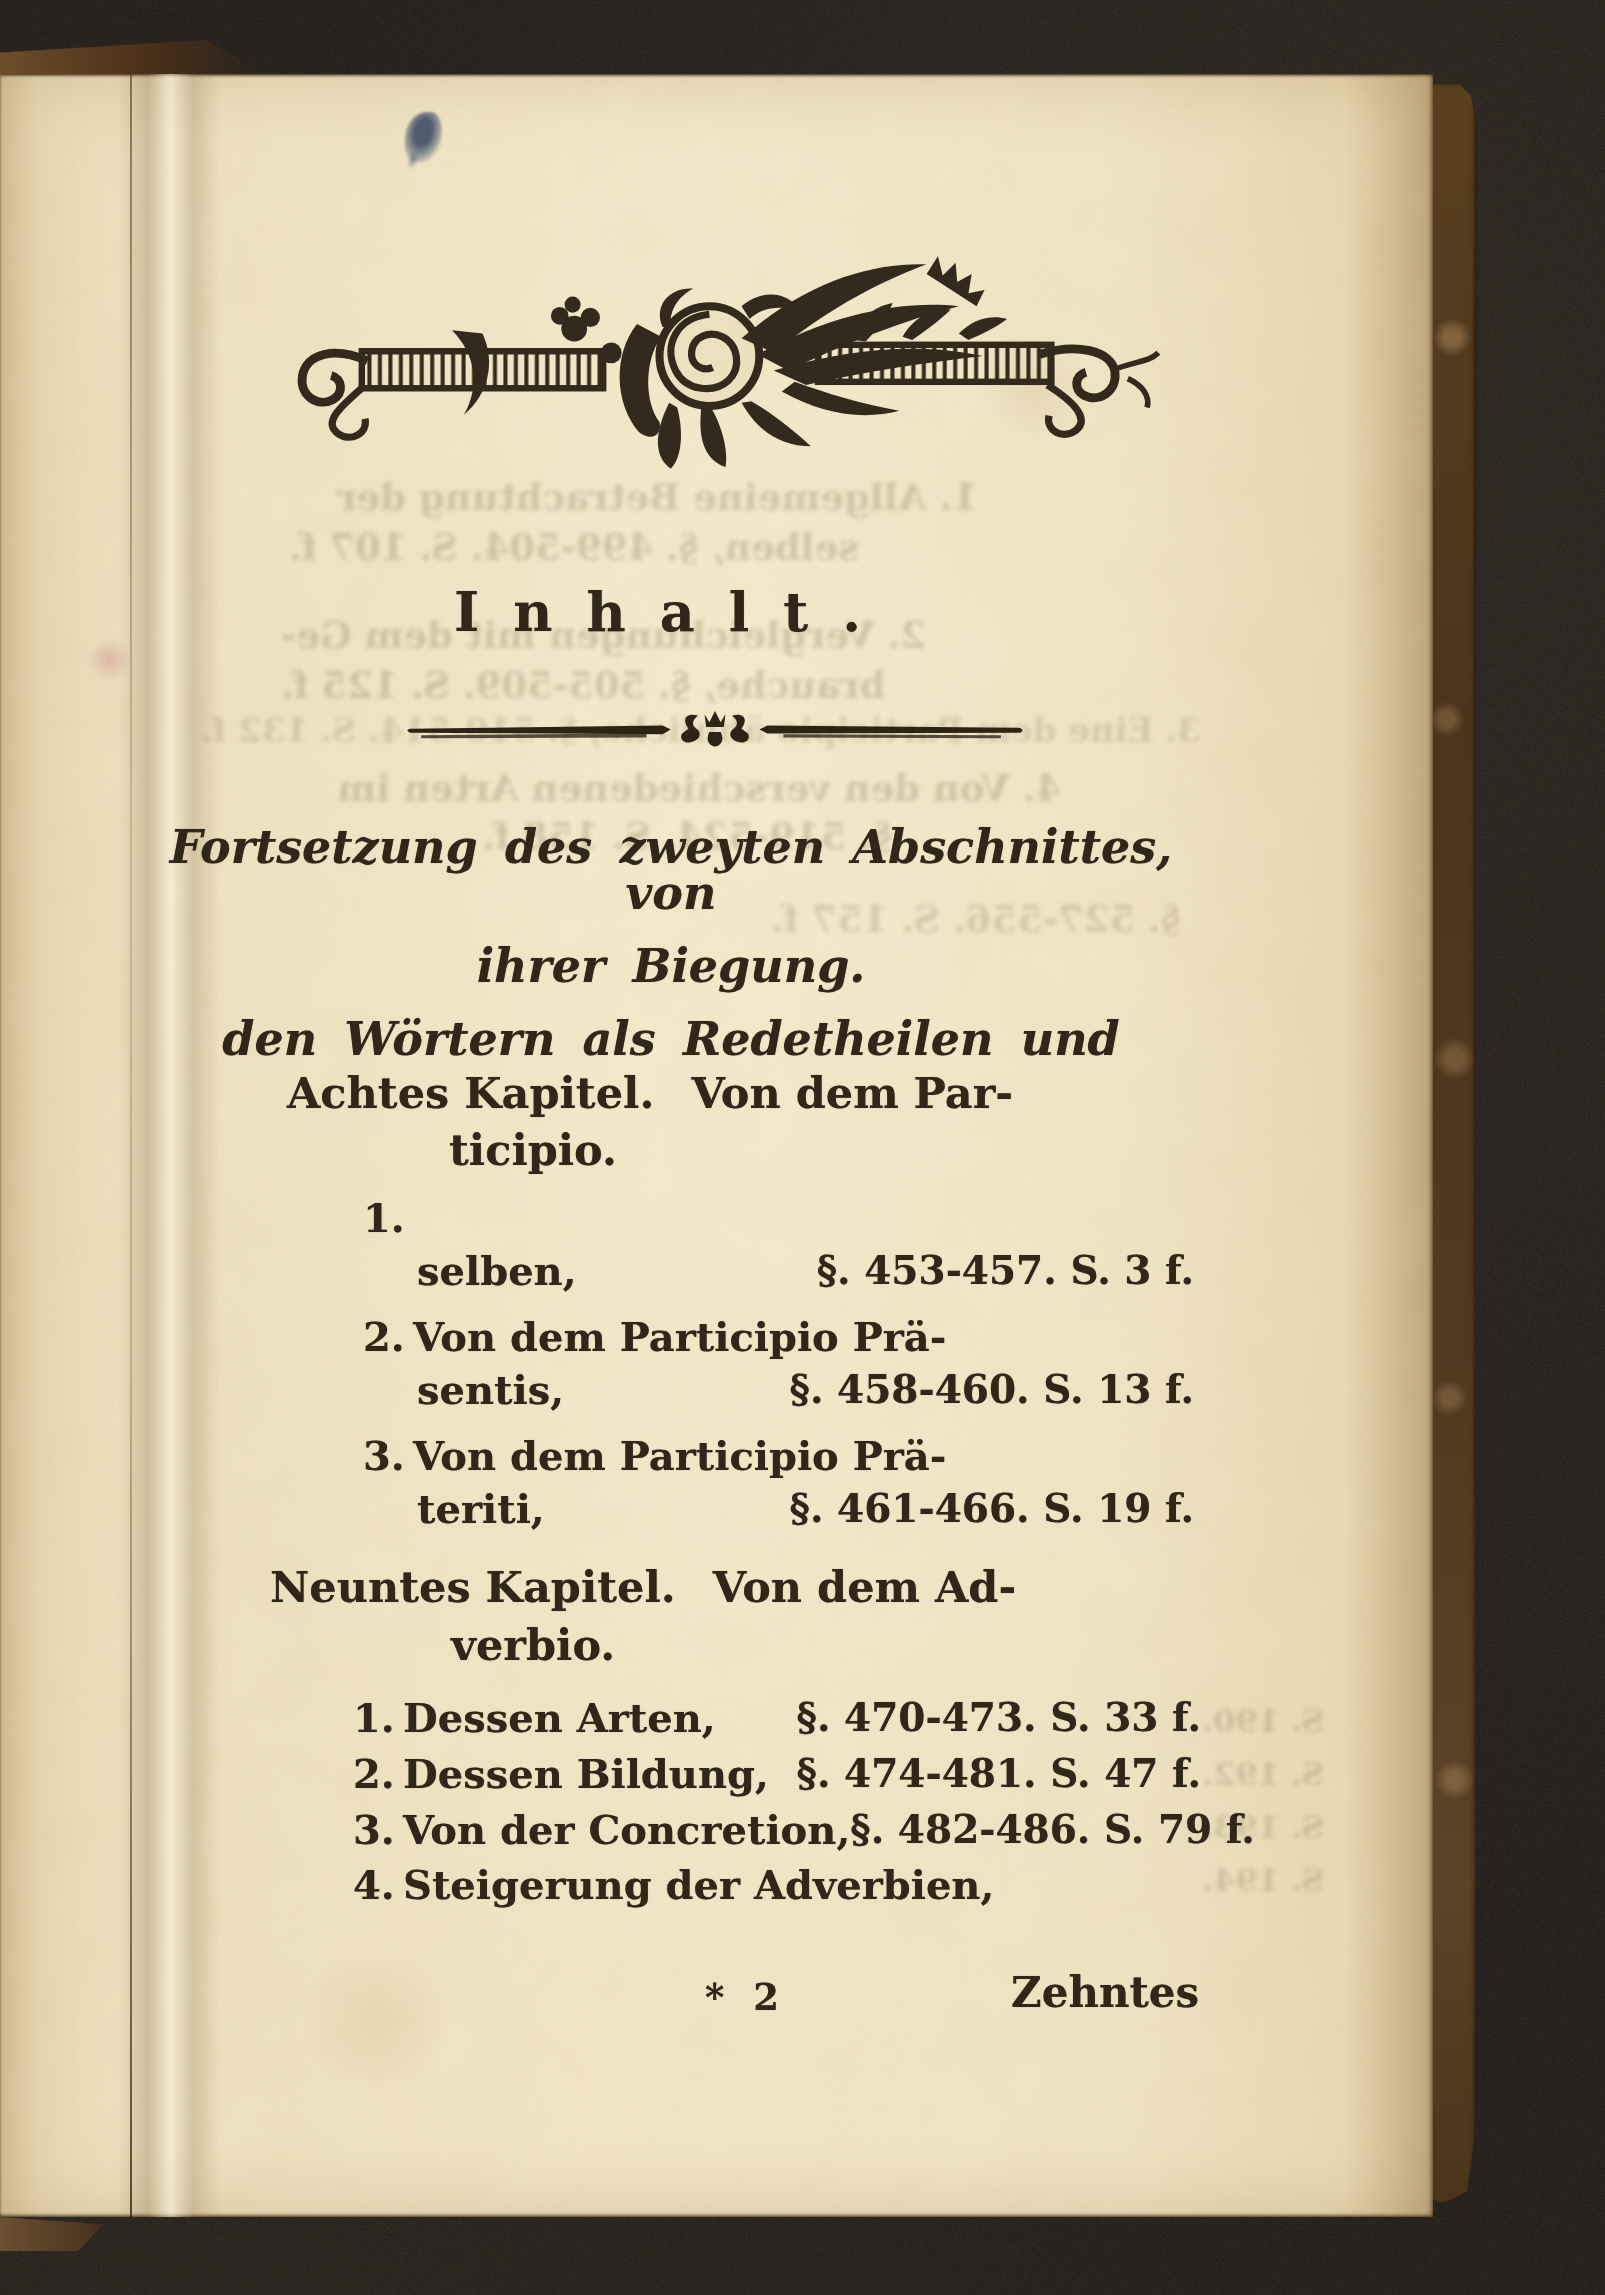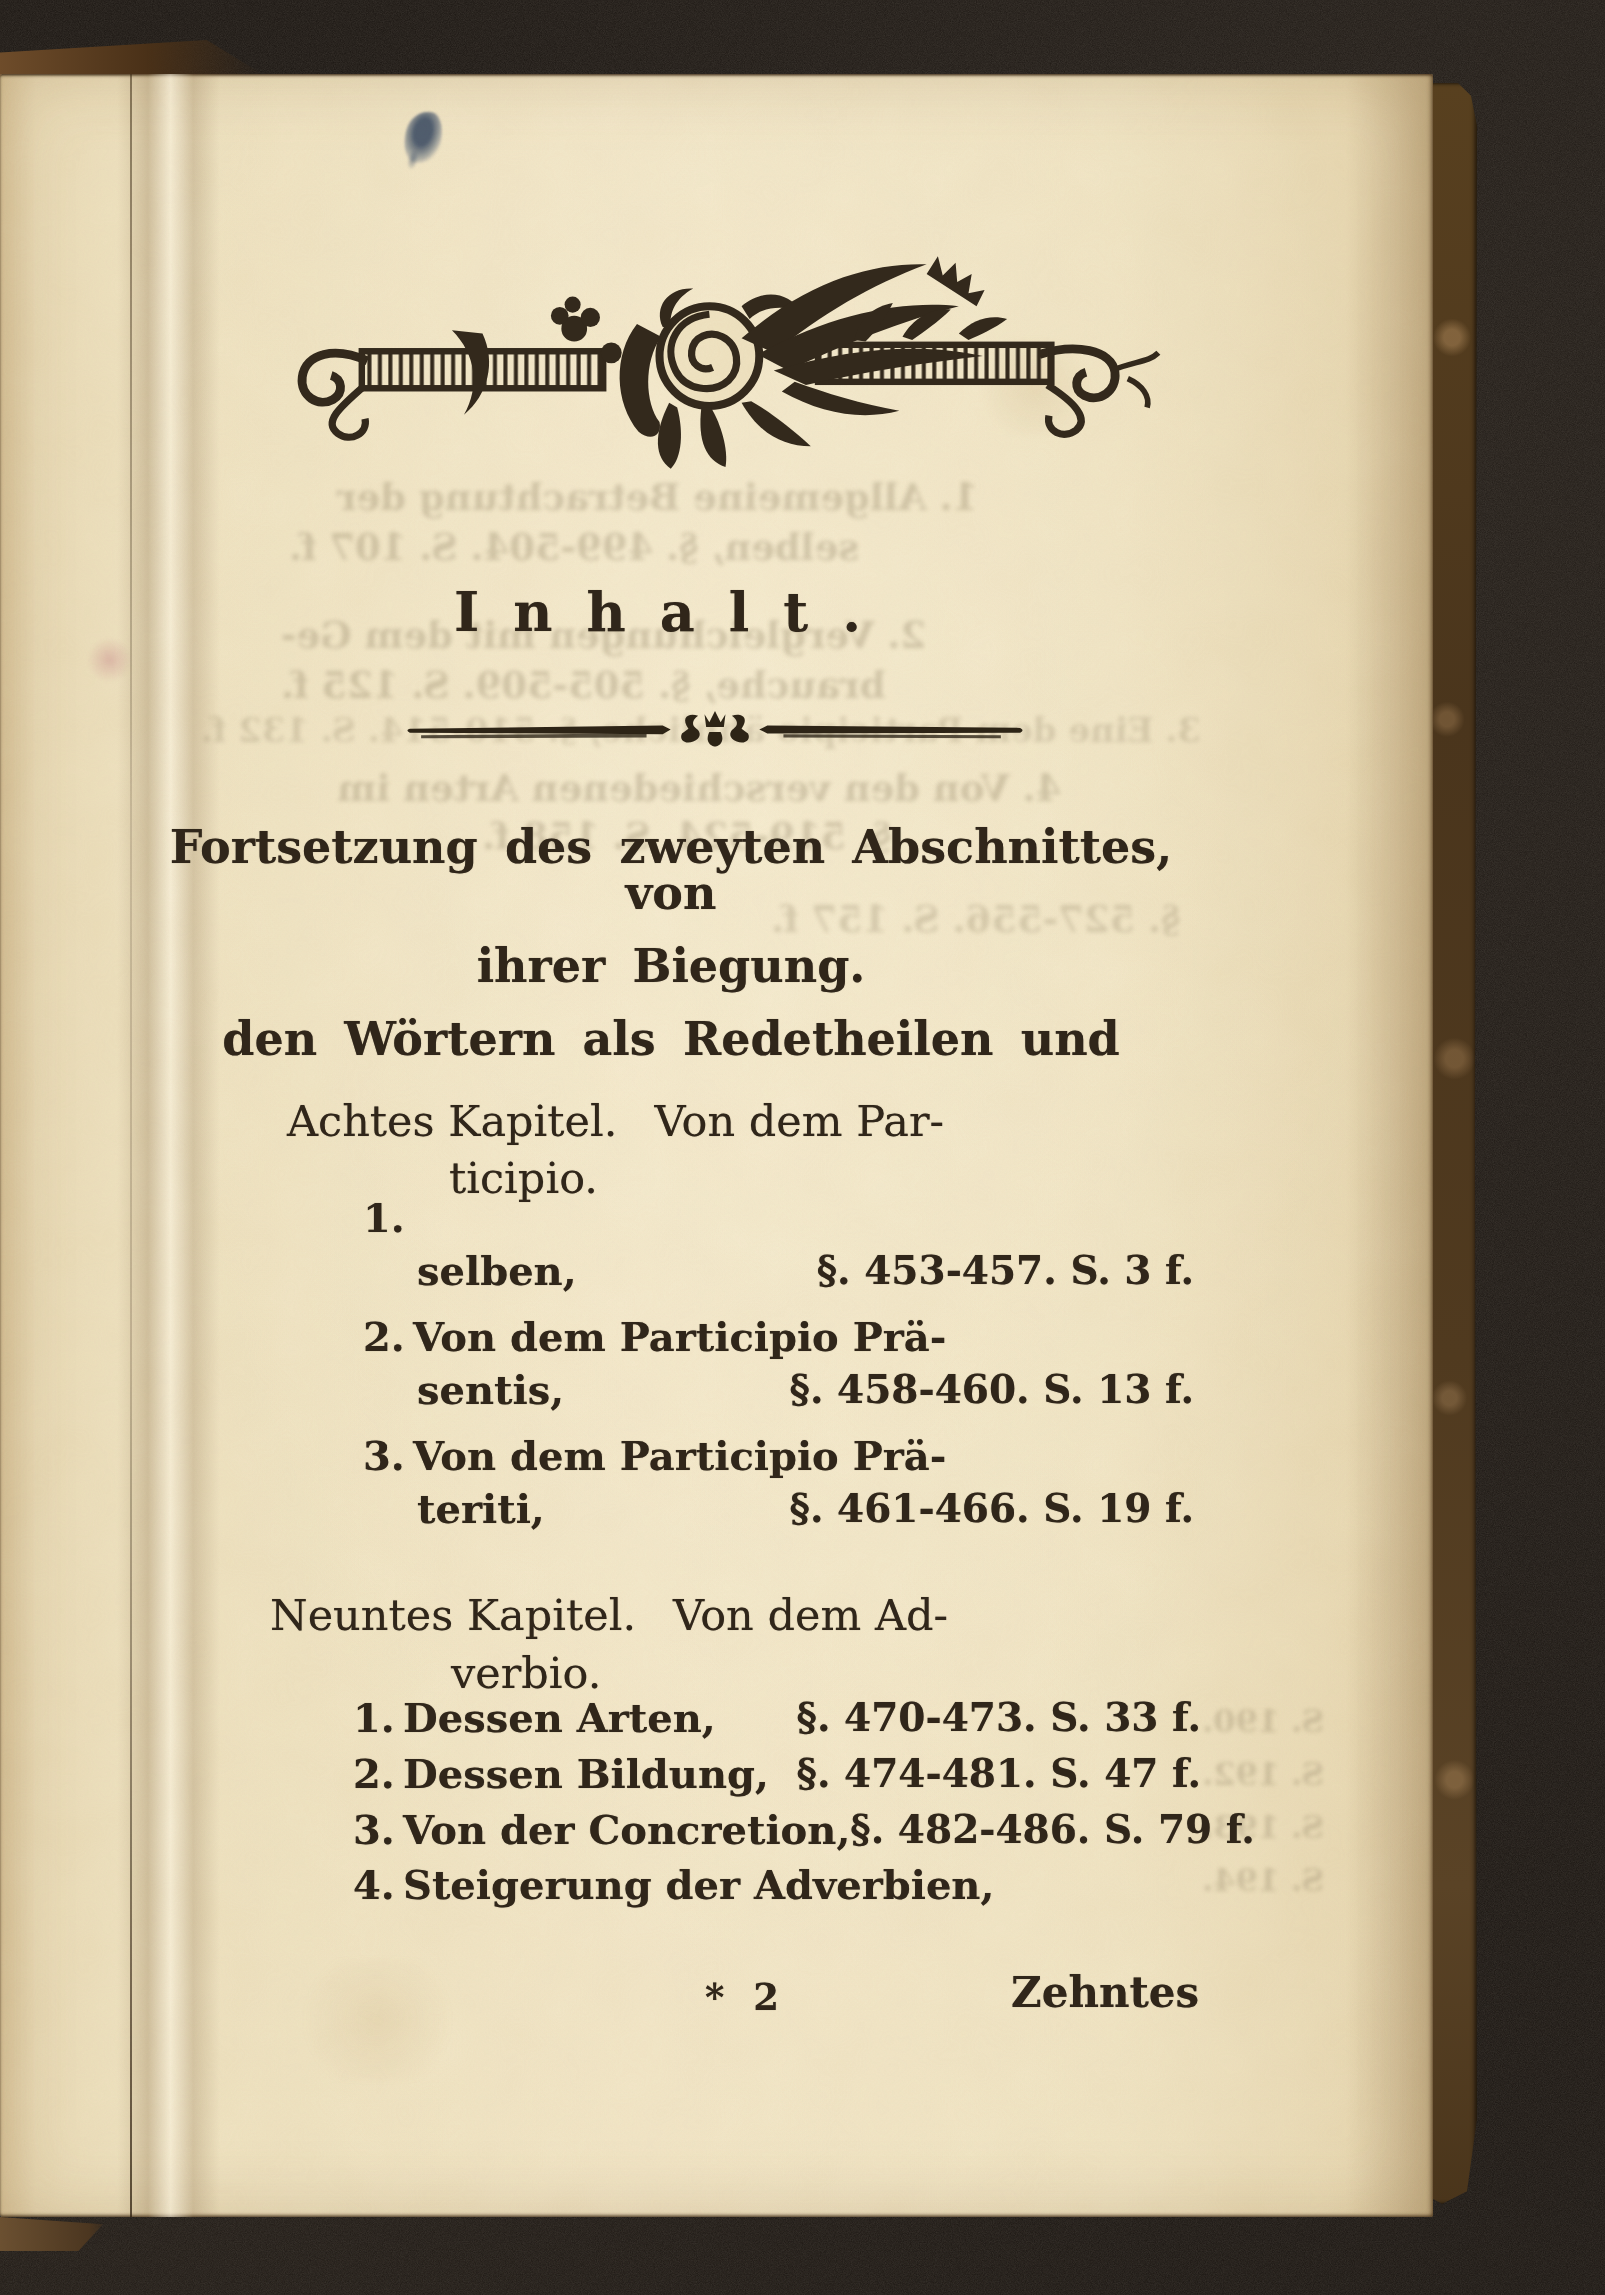--- a/index.html
+++ b/index.html
@@ -93,23 +93,23 @@
 
   
   .ink{color:#30261a;text-shadow:0 0 0.8px rgba(48,38,24,.55);}
   .ornament{position:absolute;left:291px;top:175px;width:873px;height:223px;}
   .page-title{position:absolute;left:241px;top:510px;width:867px;text-align:center;
     font-size:54px;font-weight:700;letter-spacing:34px;line-height:1.05;}
   .rule-orn{position:absolute;left:405px;top:636px;width:620px;height:39px;}
 
   .heading{position:absolute;left:135px;top:750px;width:1072px;text-align:center;
     font-size:46px;font-weight:700;word-spacing:11.2px;line-height:1.0;}
-  .heading .hl{margin-bottom:27px;}
-
-  .chap-head{position:absolute;font-size:43px;font-weight:400;white-space:nowrap;margin-top:28px;}
+  .heading .hl{margin-bottom:27px;font-style:italic;}
+
+  .chap-head{position:absolute;font-size:43px;font-weight:700;white-space:nowrap;}
   .chap-head .gap{display:inline-block;width:37px;}
   .c8h1{left:287px;top:994px;}
   .c8h2{left:449px;top:1051px;}
   .c9h1{left:270px;top:1488px;}
   .c9h2{left:451px;top:1546px;}
 
   .row{position:absolute;font-size:40px;font-weight:700;white-space:nowrap;}
   .flexrow{display:flex;}
   .num{flex:0 0 50px;}
   .c8a{left:363px;top:1120px;width:835px;}

